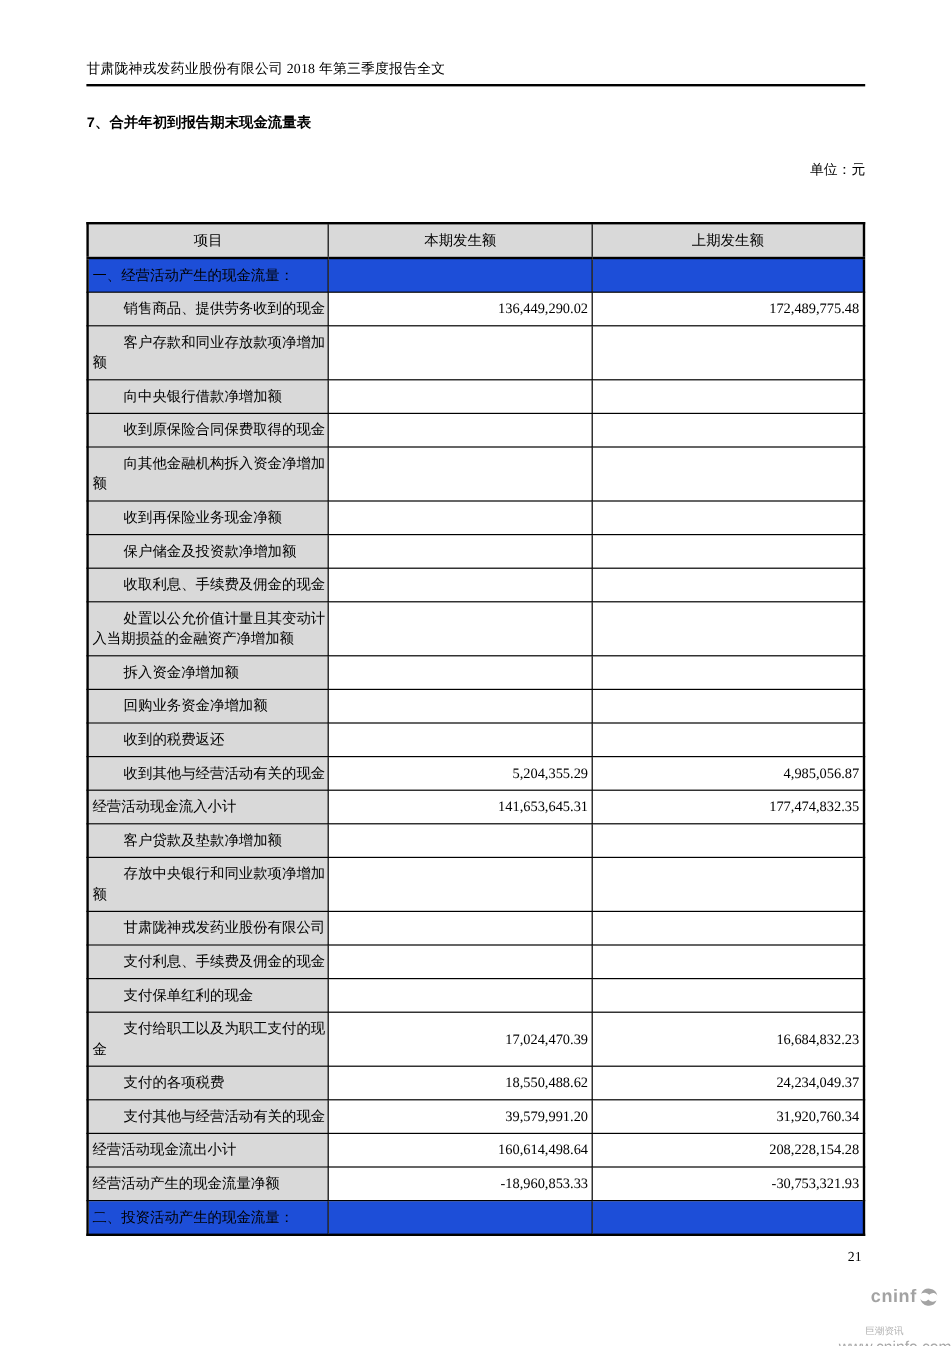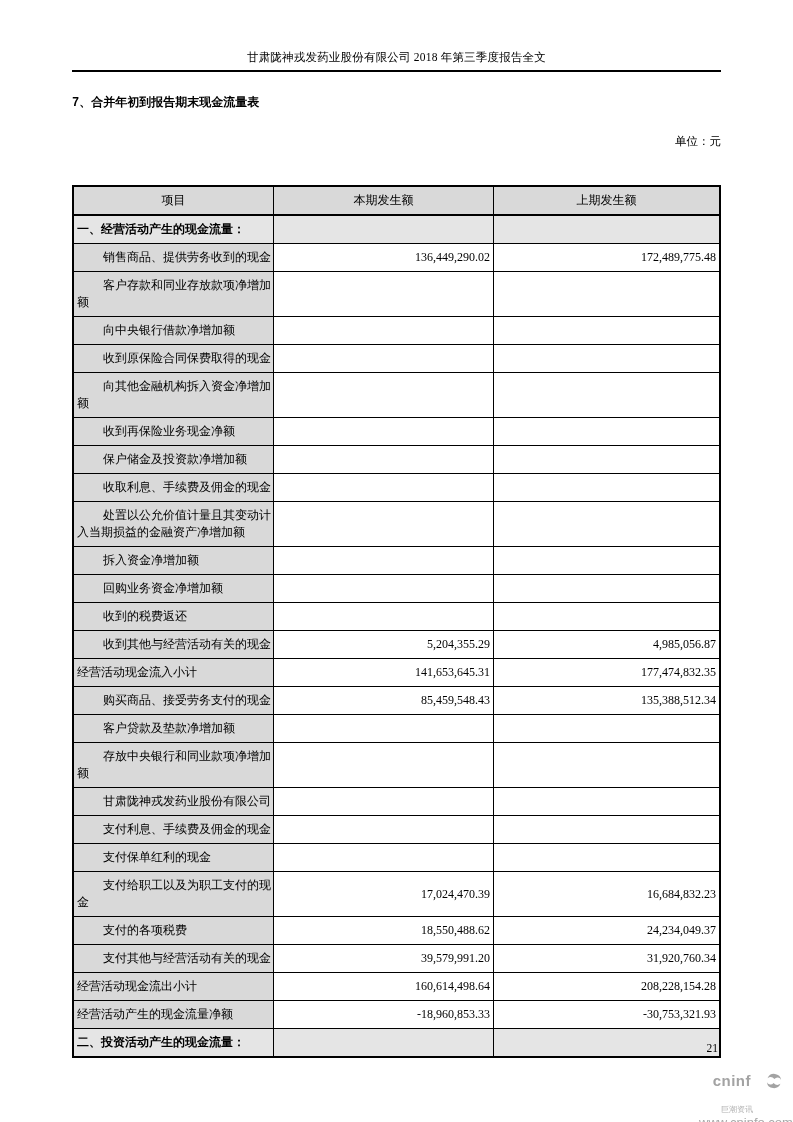--- a/index.html
+++ b/index.html
@@ -9,21 +9,21 @@
     position: relative;
     overflow: hidden;
     font-family: "Liberation Serif", "DejaVu Serif", serif;
     color: #000000;
   }
   .page { position: absolute; inset: 0; }
 
   .doc-header {
     position: absolute;
     left: 72px; right: 72px; top: 50px;
-    text-align: center;
+    text-align: left;
     font-size: 11.5px;
     padding-bottom: 5px;
     border-bottom: 2px solid #000000;
     letter-spacing: 0.2px;
   }
 
   .section-title {
     position: absolute;
     left: 72px; top: 94px;
     font-size: 12px;
@@ -70,21 +70,21 @@
     background: #d9d9d9;
     padding: 5px 2px 5px 3px;
     text-align: left;
   }
   td.label-cell.indent { text-indent: 26px; }
   td.value-cell {
     background: #ffffff;
     text-align: right;
     padding: 5px 3px 5px 2px;
   }
-  tr.section td { background: #e5e5e5; font-weight: bold; }
+  tr.section td { background: #1d4ed8; }
 
   .page-number {
     position: absolute;
     top: 1042px;
     right: 75px;
     font-size: 11.5px;
   }
 
   .watermark {
     position: absolute;
@@ -92,21 +92,21 @@
     right: 4px;
     width: 90px;
     color: #a8a8a8;
     text-align: center;
     font-family: "Liberation Sans", "DejaVu Sans", sans-serif;
     line-height: 1.05;
     user-select: none;
   }
   .wm-brand-row {
     display: flex; align-items: center; justify-content: flex-end;
-    gap: 14px; padding-right: 6px;
+    gap: 1px; padding-right: 6px;
   }
   .wm-brand {
     font-size: 15px; font-weight: bold; letter-spacing: 0.5px;
     color: #a3a3a3;
   }
   .wm-swirl { display: inline-block; width: 18px; height: 18px; }
   .wm-cn { font-size: 8px; color: #b0b0b0; margin-top: 16px; padding-right: 14px; }
   .wm-url { font-size: 13px; color: #a8a8a8; margin-top: 2px; }
 </style>
 </head>
@@ -203,25 +203,20 @@
           <td class="label-cell indent">收到其他与经营活动有关的现金</td>
           <td class="value-cell">5,204,355.29</td>
           <td class="value-cell">4,985,056.87</td>
         </tr>
         <tr>
           <td class="label-cell">经营活动现金流入小计</td>
           <td class="value-cell">141,653,645.31</td>
           <td class="value-cell">177,474,832.35</td>
         </tr>
         <tr>
-          <td class="label-cell indent">购买商品、接受劳务支付的现金</td>
-          <td class="value-cell">85,459,548.43</td>
-          <td class="value-cell">135,388,512.34</td>
-        </tr>
-        <tr>
           <td class="label-cell indent">客户贷款及垫款净增加额</td>
           <td class="value-cell"></td>
           <td class="value-cell"></td>
         </tr>
         <tr>
           <td class="label-cell indent">存放中央银行和同业款项净增加额</td>
           <td class="value-cell"></td>
           <td class="value-cell"></td>
         </tr>
         <tr>

